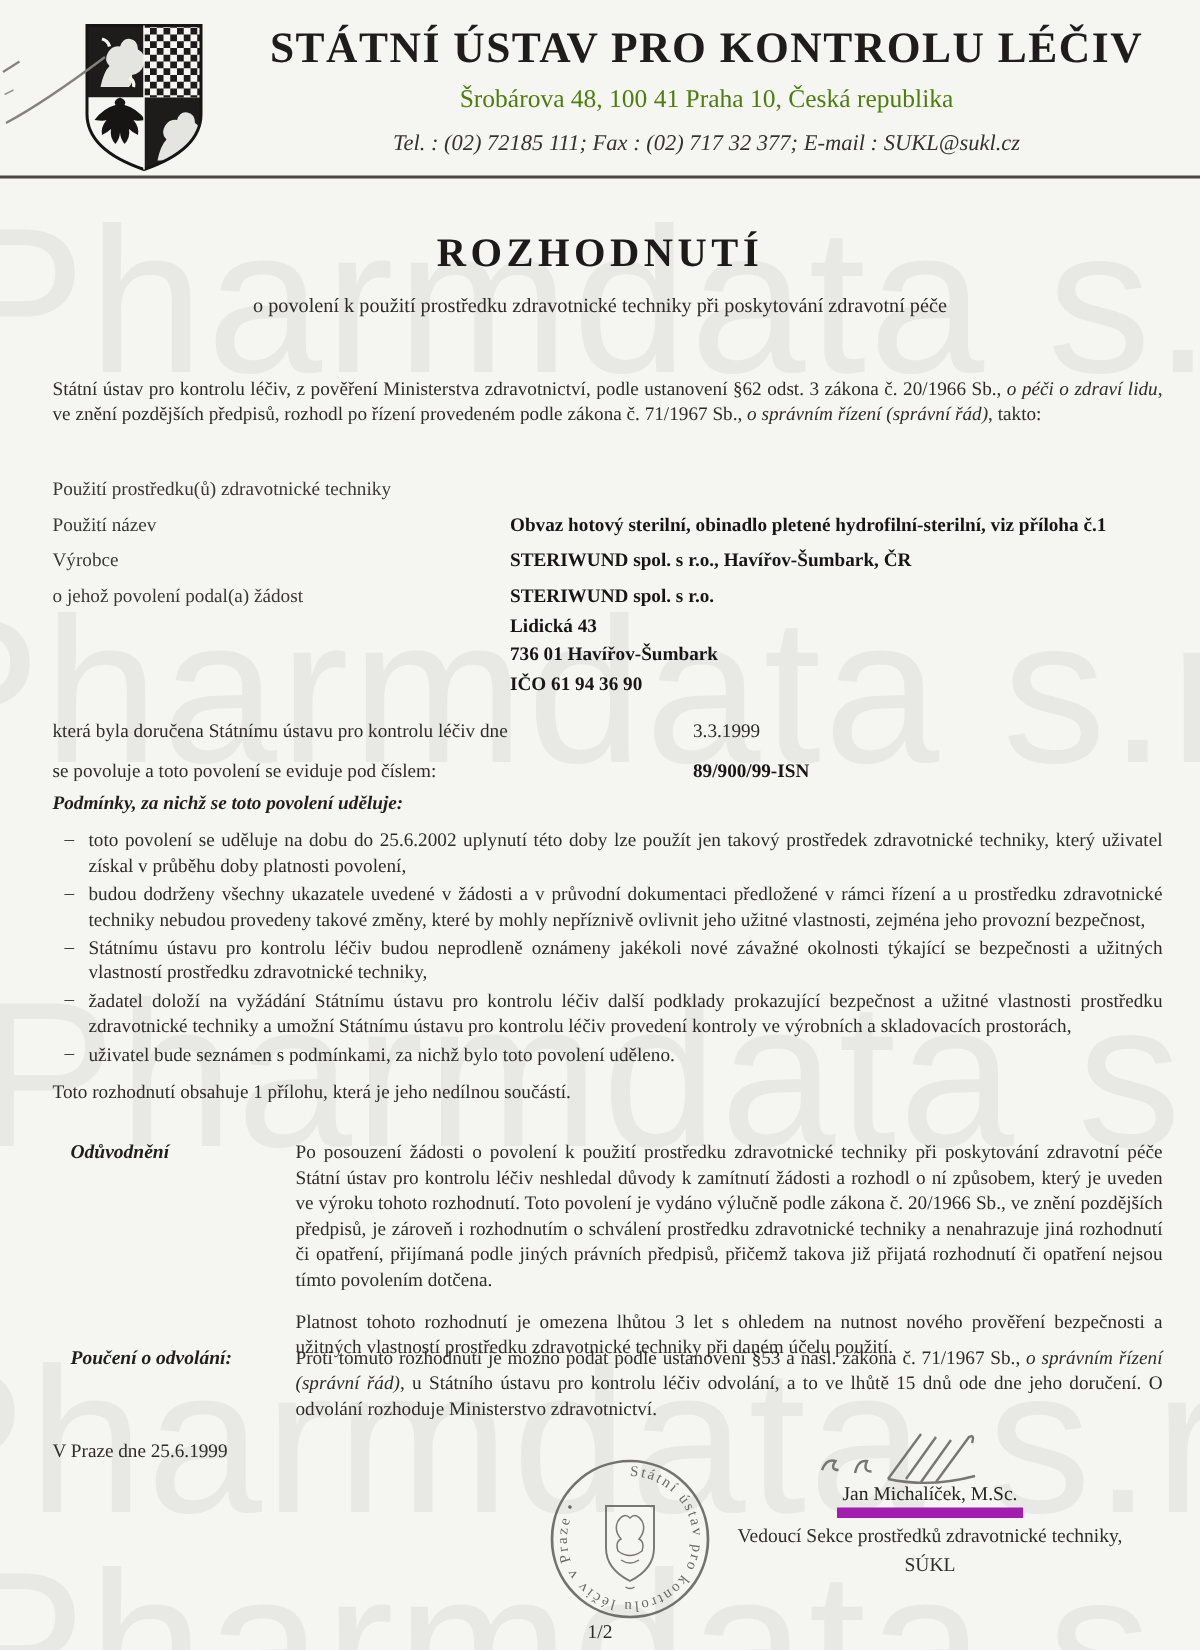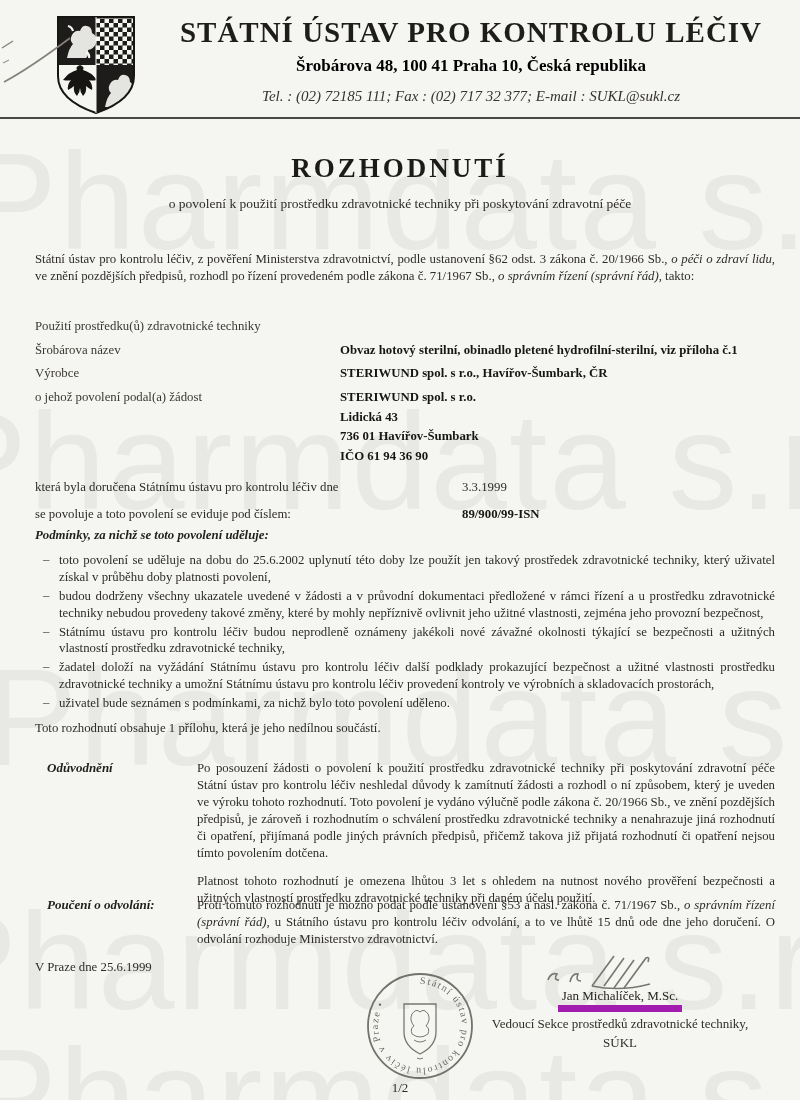--- a/index.html
+++ b/index.html
@@ -14,21 +14,21 @@
     position:absolute;z-index:0;white-space:nowrap;
     font-family:"Liberation Sans","DejaVu Sans",sans-serif;
     font-size:138px;font-weight:500;letter-spacing:2px;
     color:rgba(120,120,118,0.10);pointer-events:none;
   }
   
   .hdr-emblem{position:absolute;left:55px;top:14px;z-index:2;}
   .pen-mark{position:absolute;left:0;top:18px;z-index:3;}
   .hdr-text{position:absolute;left:150px;right:8px;top:16px;text-align:center;z-index:1;}
   .org-name{font-size:29px;font-weight:700;letter-spacing:1px;color:#1e1d1b;}
-  .org-addr{font-size:17px;font-weight:700;margin-top:7px;color:#000000;}
+  .org-addr{font-size:17px;font-weight:400;margin-top:7px;color:#4d7c0f;}
   .org-contact{font-size:15px;font-style:italic;margin-top:12px;color:#35332f;}
   .hdr-rule{position:absolute;left:0;right:0;top:117px;height:2px;background:#4a4844;z-index:1;}
   
   .doc-title{position:absolute;left:0;right:0;top:153px;text-align:center;
     font-size:27px;font-weight:700;letter-spacing:3px;color:#1c1b19;z-index:1;}
   .doc-subtitle{position:absolute;left:0;right:0;top:196px;text-align:center;
     font-size:13.5px;color:#2e2c29;z-index:1;}
   
   .para{font-size:12.8px;line-height:1.33;text-align:justify;z-index:1;}
   .abs{position:absolute;z-index:1;}
@@ -123,21 +123,21 @@
 
   <div class="abs para intro">
     <span>Státní ústav pro kontrolu léčiv, z pověření Ministerstva zdravotnictví, podle ustanovení §62 odst. 3 zákona č. 20/1966 Sb., </span><span class="it">o péči o zdraví lidu</span><span>, ve znění pozdějších předpisů, rozhodl po řízení provedeném podle zákona č. 71/1967 Sb., </span><span class="it">o správním řízení (správní řád)</span><span>, takto:</span>
   </div>
 
   <div class="abs fields">
     <div class="frow">
       <div class="flabel">Použití prostředku(ů) zdravotnické techniky</div>
     </div>
     <div class="frow">
-      <div class="flabel">Šrobárova název</div>
+      <div class="flabel">Použití název</div>
       <div class="fvalue">Obvaz hotový sterilní, obinadlo pletené hydrofilní-sterilní,  viz příloha č.1</div>
     </div>
     <div class="frow">
       <div class="flabel">Výrobce</div>
       <div class="fvalue">STERIWUND spol. s r.o., Havířov-Šumbark, ČR</div>
     </div>
     <div class="frow">
       <div class="flabel">o jehož povolení podal(a) žádost</div>
       <div class="fvalue">
         <div class="fvline">STERIWUND spol. s r.o.</div>

